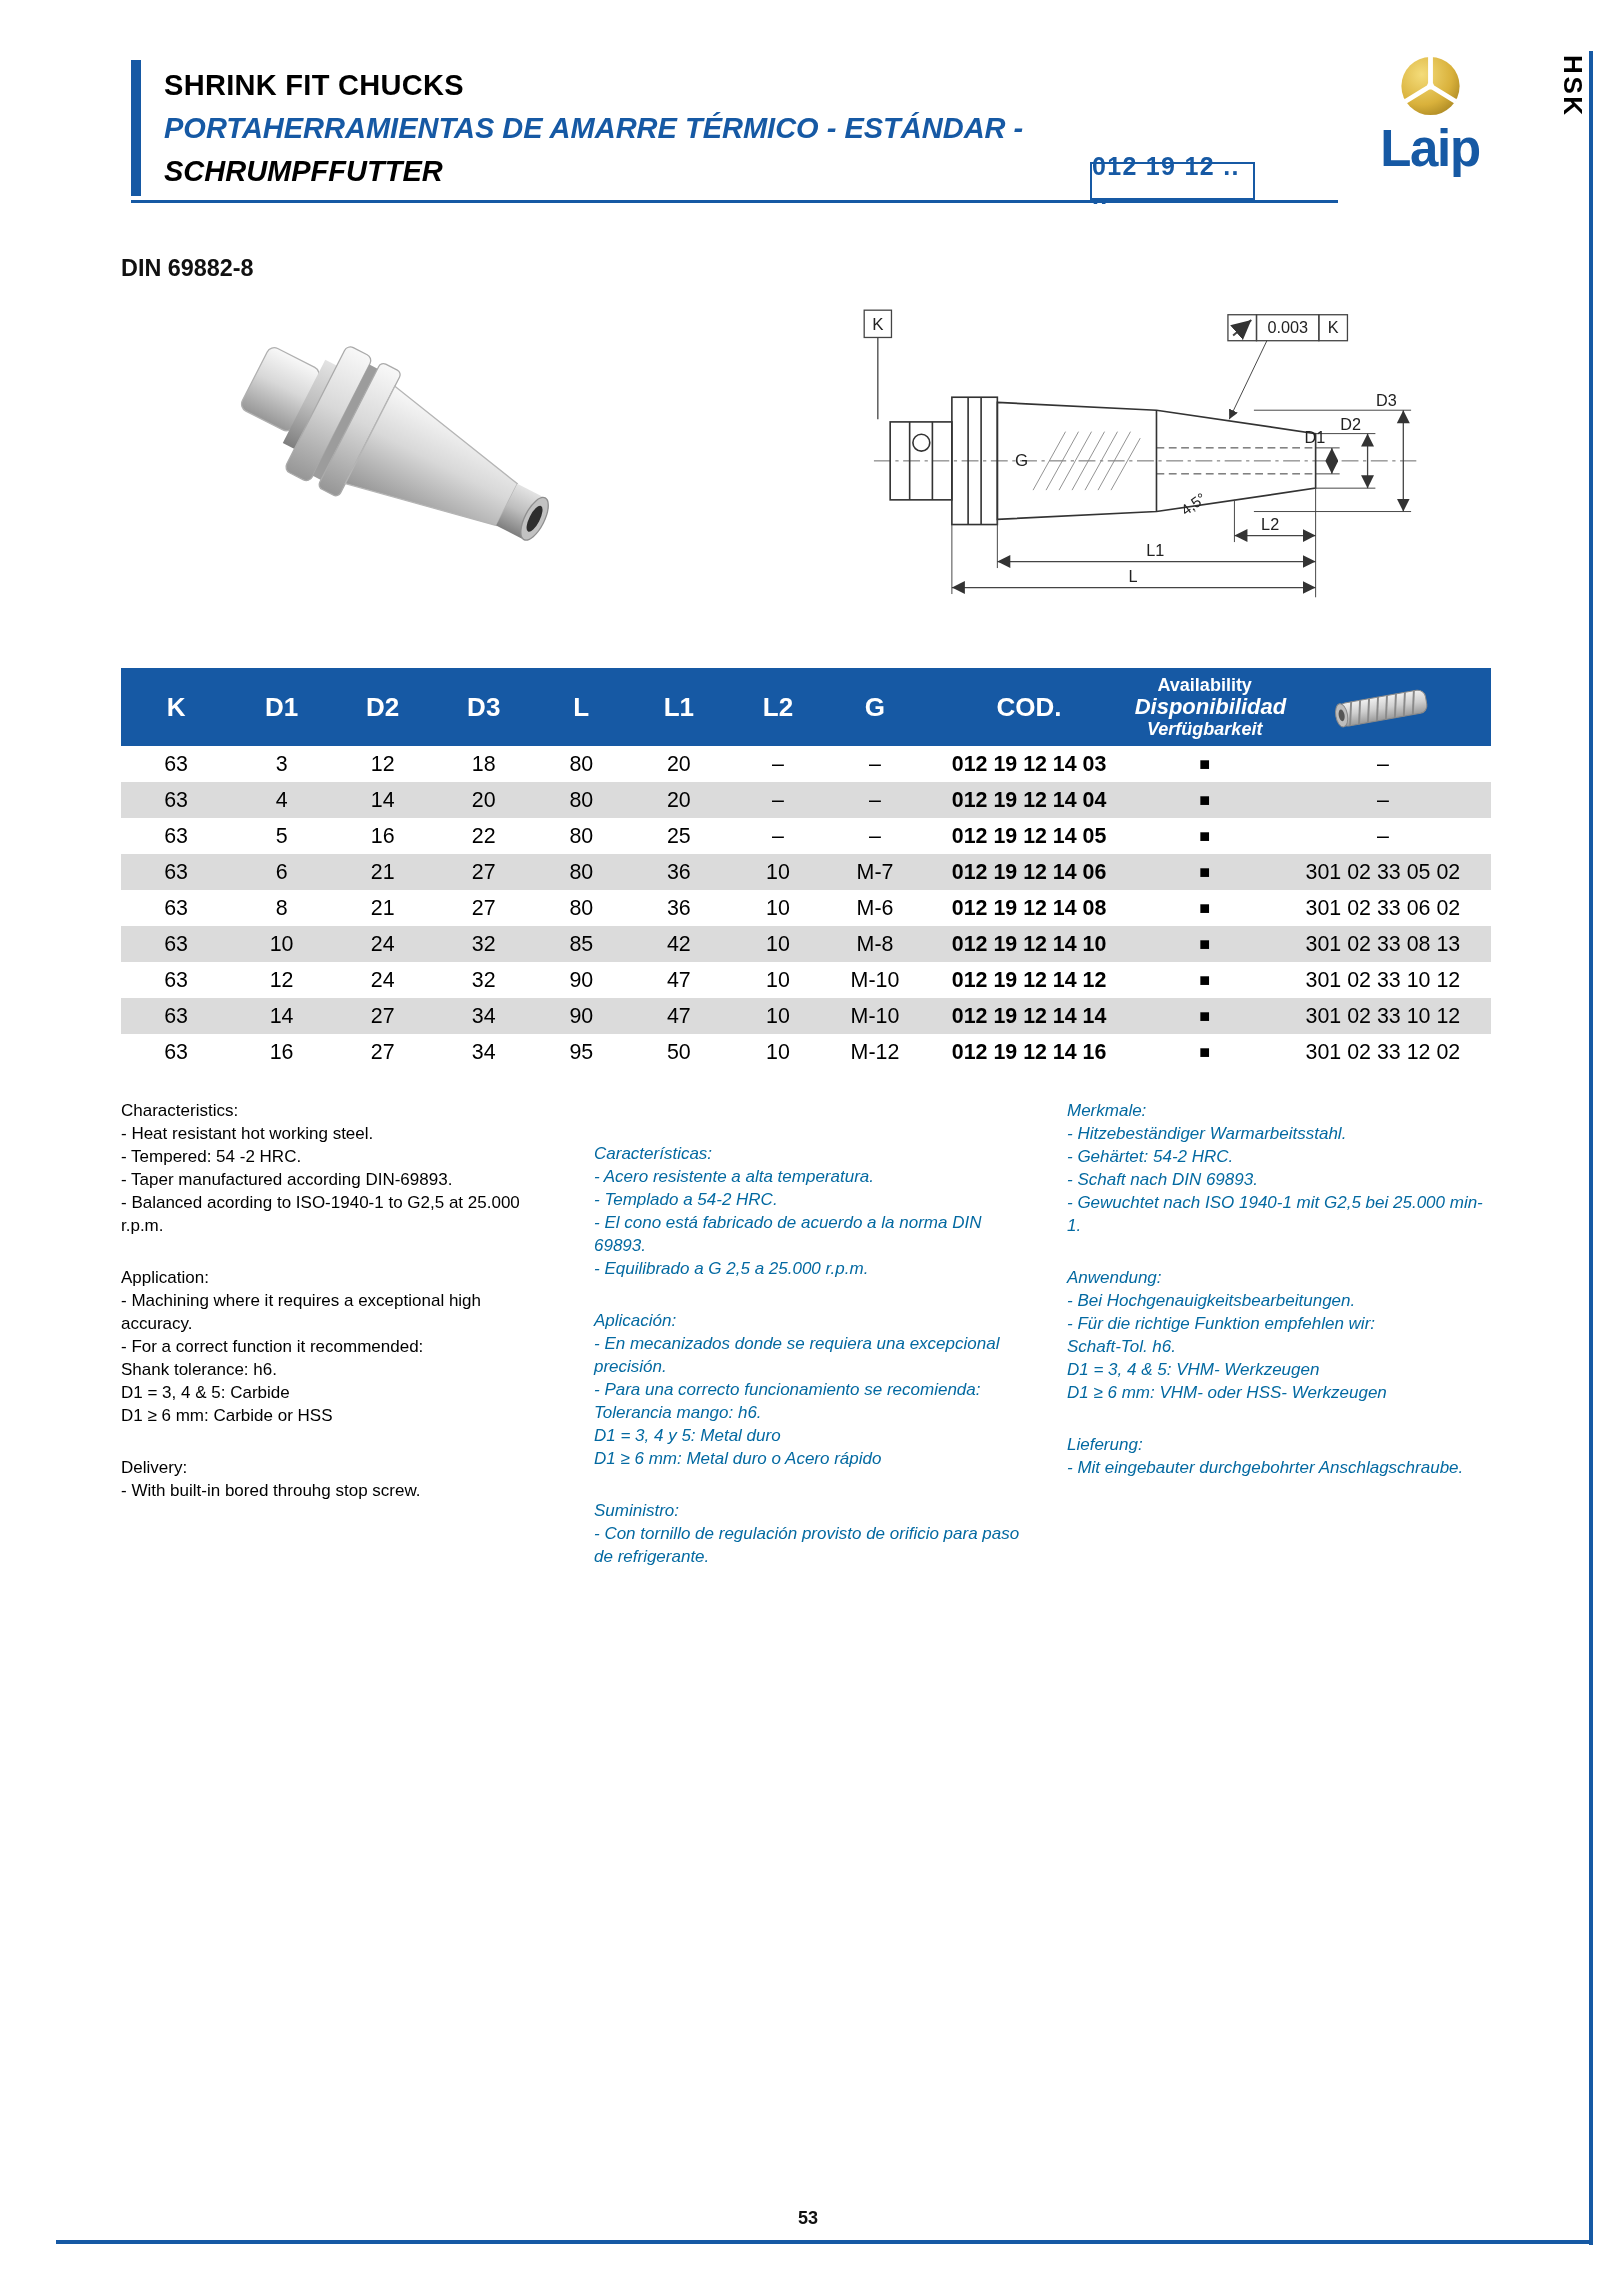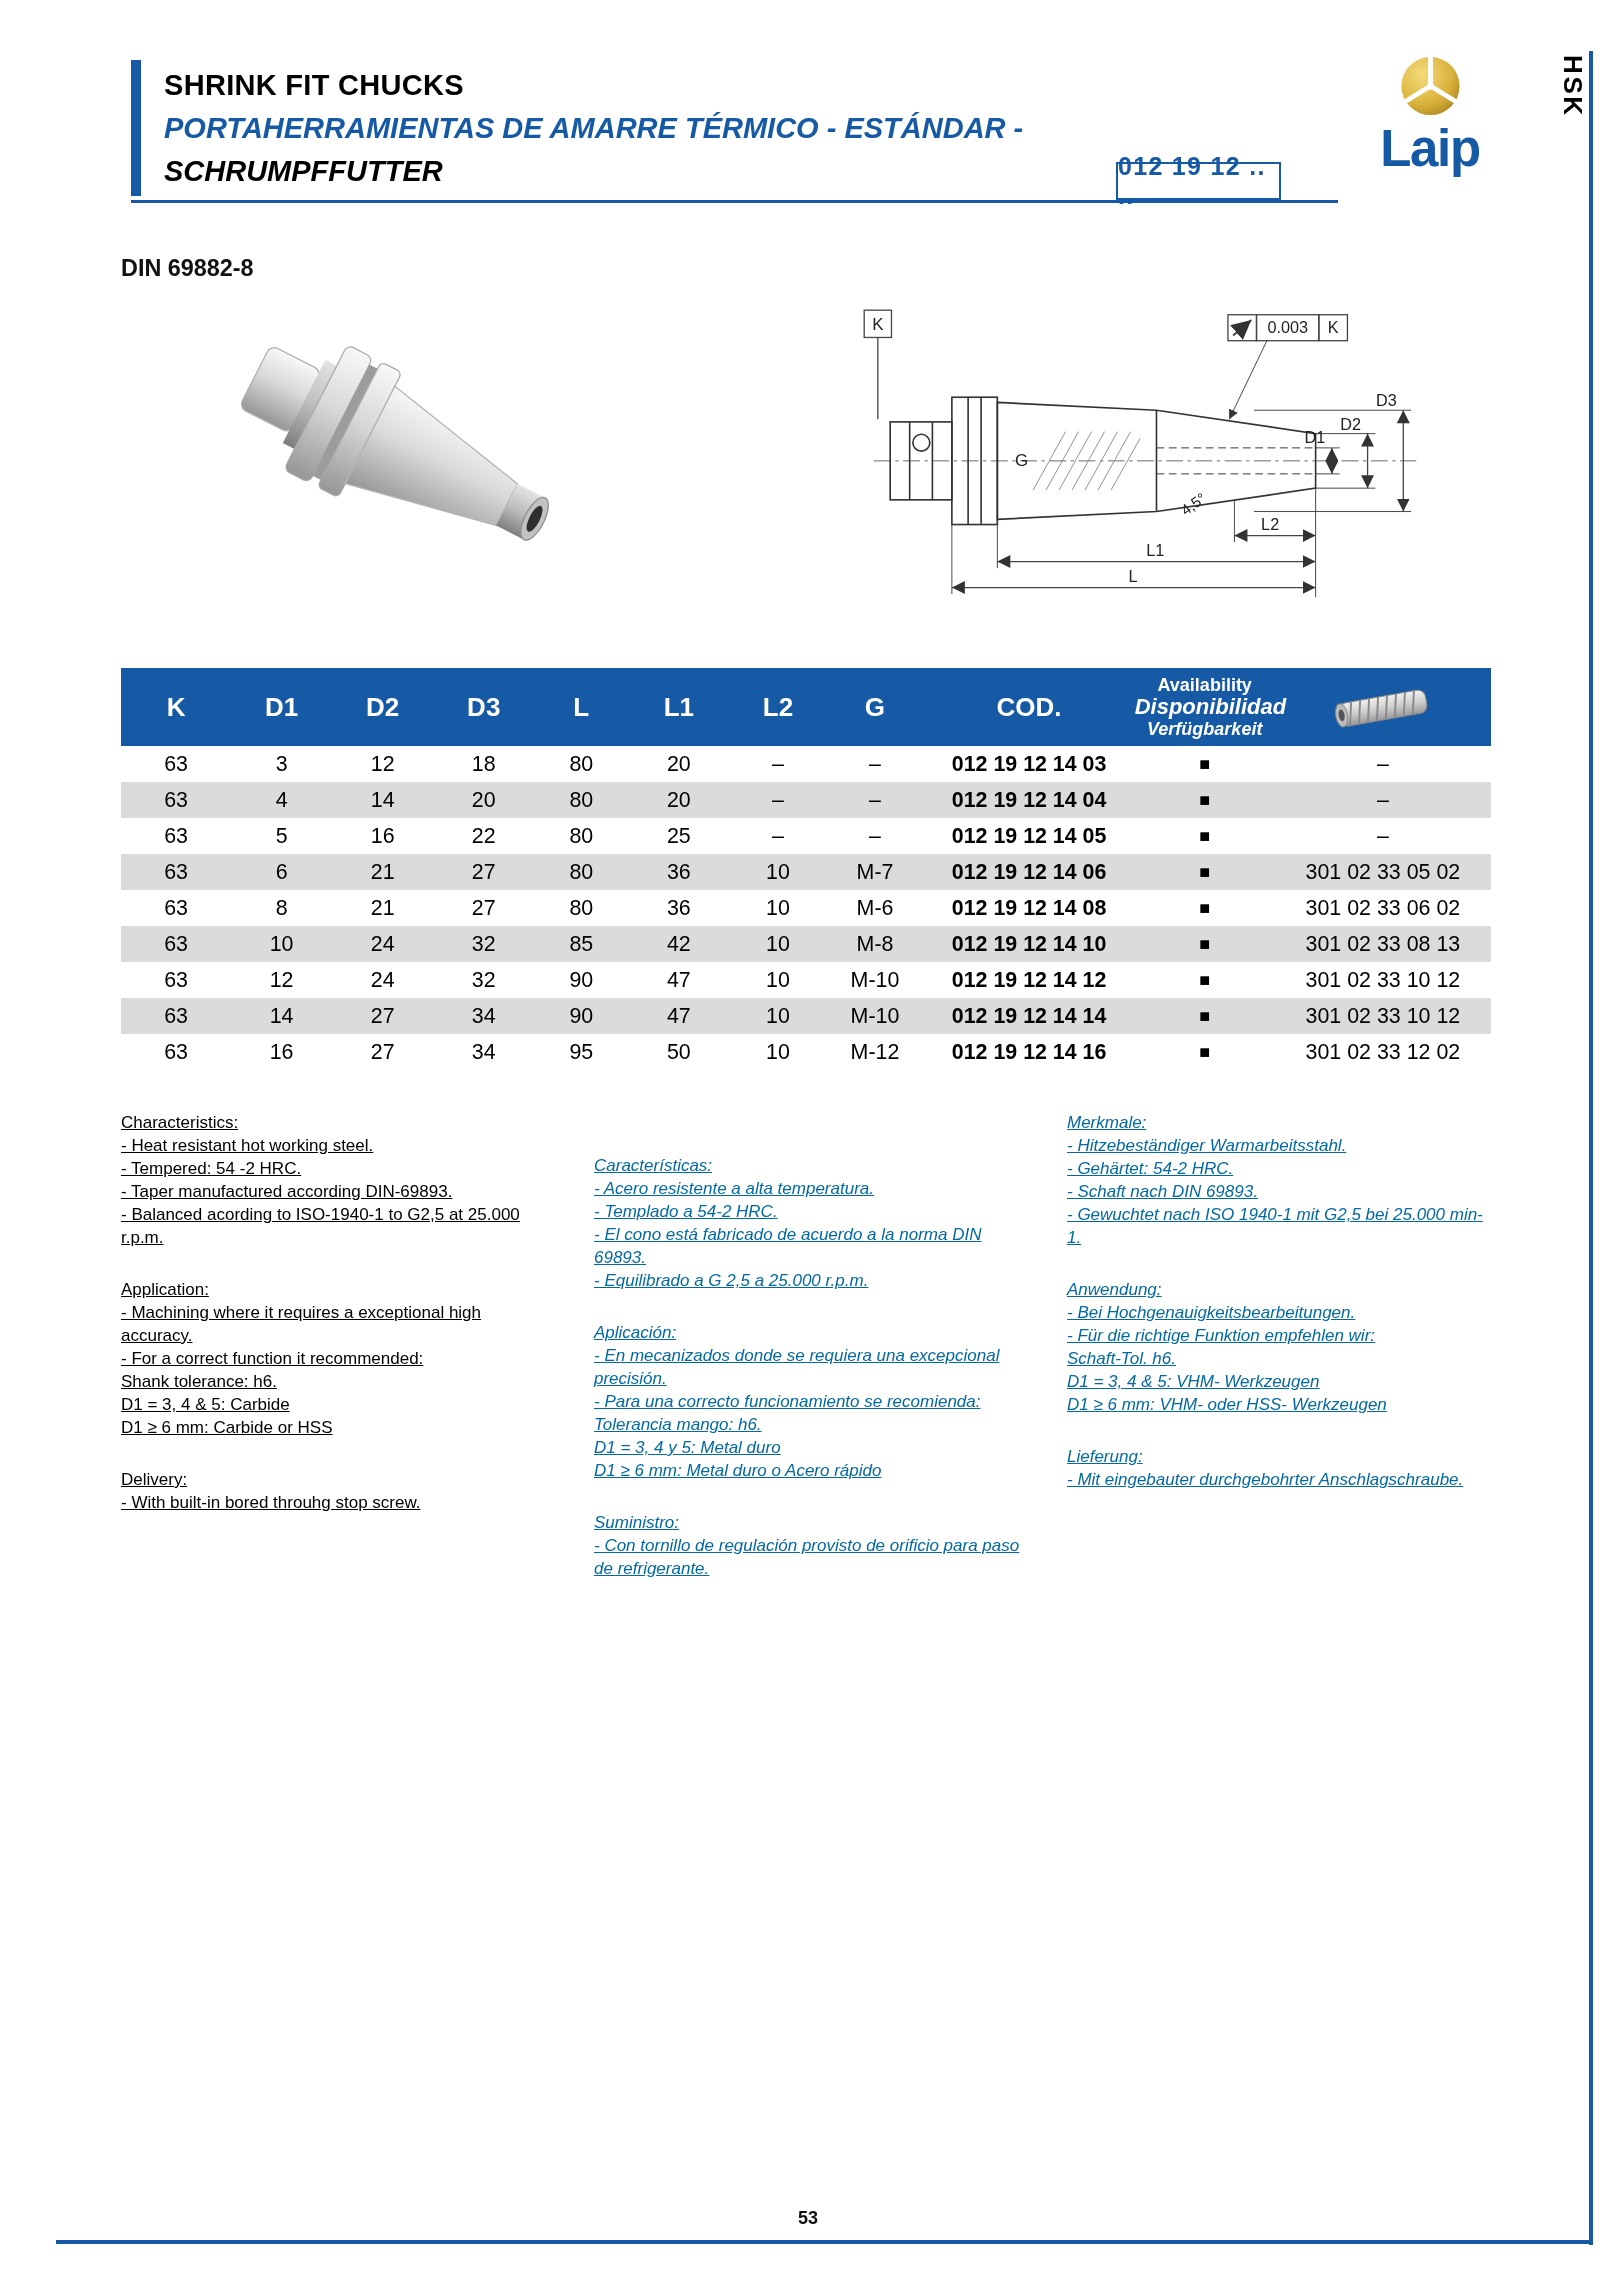--- a/index.html
+++ b/index.html
@@ -15,21 +15,21 @@
   }
 
   
   .accent-bar{position:absolute;left:131px;top:60px;width:10.4px;height:136px;background:var(--blue);}
   .titles{position:absolute;left:164px;top:64px;}
   .title-main{font-size:29px;font-weight:bold;line-height:43px;letter-spacing:0.3px;color:#000;}
   .title-es{font-size:29px;font-weight:bold;font-style:italic;line-height:43px;color:var(--blue);}
   .title-de{font-size:29px;font-weight:bold;font-style:italic;line-height:43px;color:#000;}
   .header-rule{position:absolute;left:131px;top:200px;width:1207px;height:3.2px;background:var(--blue);}
   .code-box{
-    position:absolute;left:1116px;top:162px;width:165px;height:38px;border:2.6px solid var(--blue);
+    position:absolute;left:1090px;top:162px;width:165px;height:38px;border:2.6px solid var(--blue);
     display:flex;align-items:center;justify-content:center;background:#fff;
     font-size:25px;font-weight:bold;color:var(--blue);letter-spacing:1.3px;
   }
   .logo{position:absolute;left:1350px;top:48px;width:160px;text-align:center;}
   .logo-ball{width:97px;height:77px;display:block;margin:0 auto;}
   .logo-text{font-size:51px;font-weight:bold;color:var(--blue);letter-spacing:-1.3px;line-height:48px;}
   .hsk-tab{
     position:absolute;left:1557px;top:55px;
     writing-mode:vertical-rl;font-size:26px;font-weight:bold;letter-spacing:2.6px;color:#000;
   }
@@ -60,21 +60,21 @@
   .spec-table tbody tr.alt{background:var(--alt);}
   .spec-table td.cod{font-weight:bold;}
   .spec-table td.avail{font-size:18px;}
   .screw-icon{width:117px;height:51px;display:block;margin:0 auto;}
 
   
   .notes{
     position:absolute;left:121px;top:1099px;width:1371px;
     display:grid;grid-template-columns:426px 426px 426px;column-gap:47px;
   }
-  .note-block{white-space:pre-line;font-size:17px;line-height:23px;margin:12px 0 29px 0;color:#000;text-decoration:underline;}
+  .note-block{white-space:pre-line;font-size:17px;line-height:23px;margin:0 0 29px 0;color:#000;}
   .col-es{padding-top:43px;}
   .col-es .note-block,.col-de .note-block{font-style:italic;color:#0369a1;}
 
   .page-num{position:absolute;left:0;top:2208px;width:1616px;text-align:center;font-size:18px;font-weight:bold;}
 </style>
 </head>
 <body>
 
 <div class="page">
 

